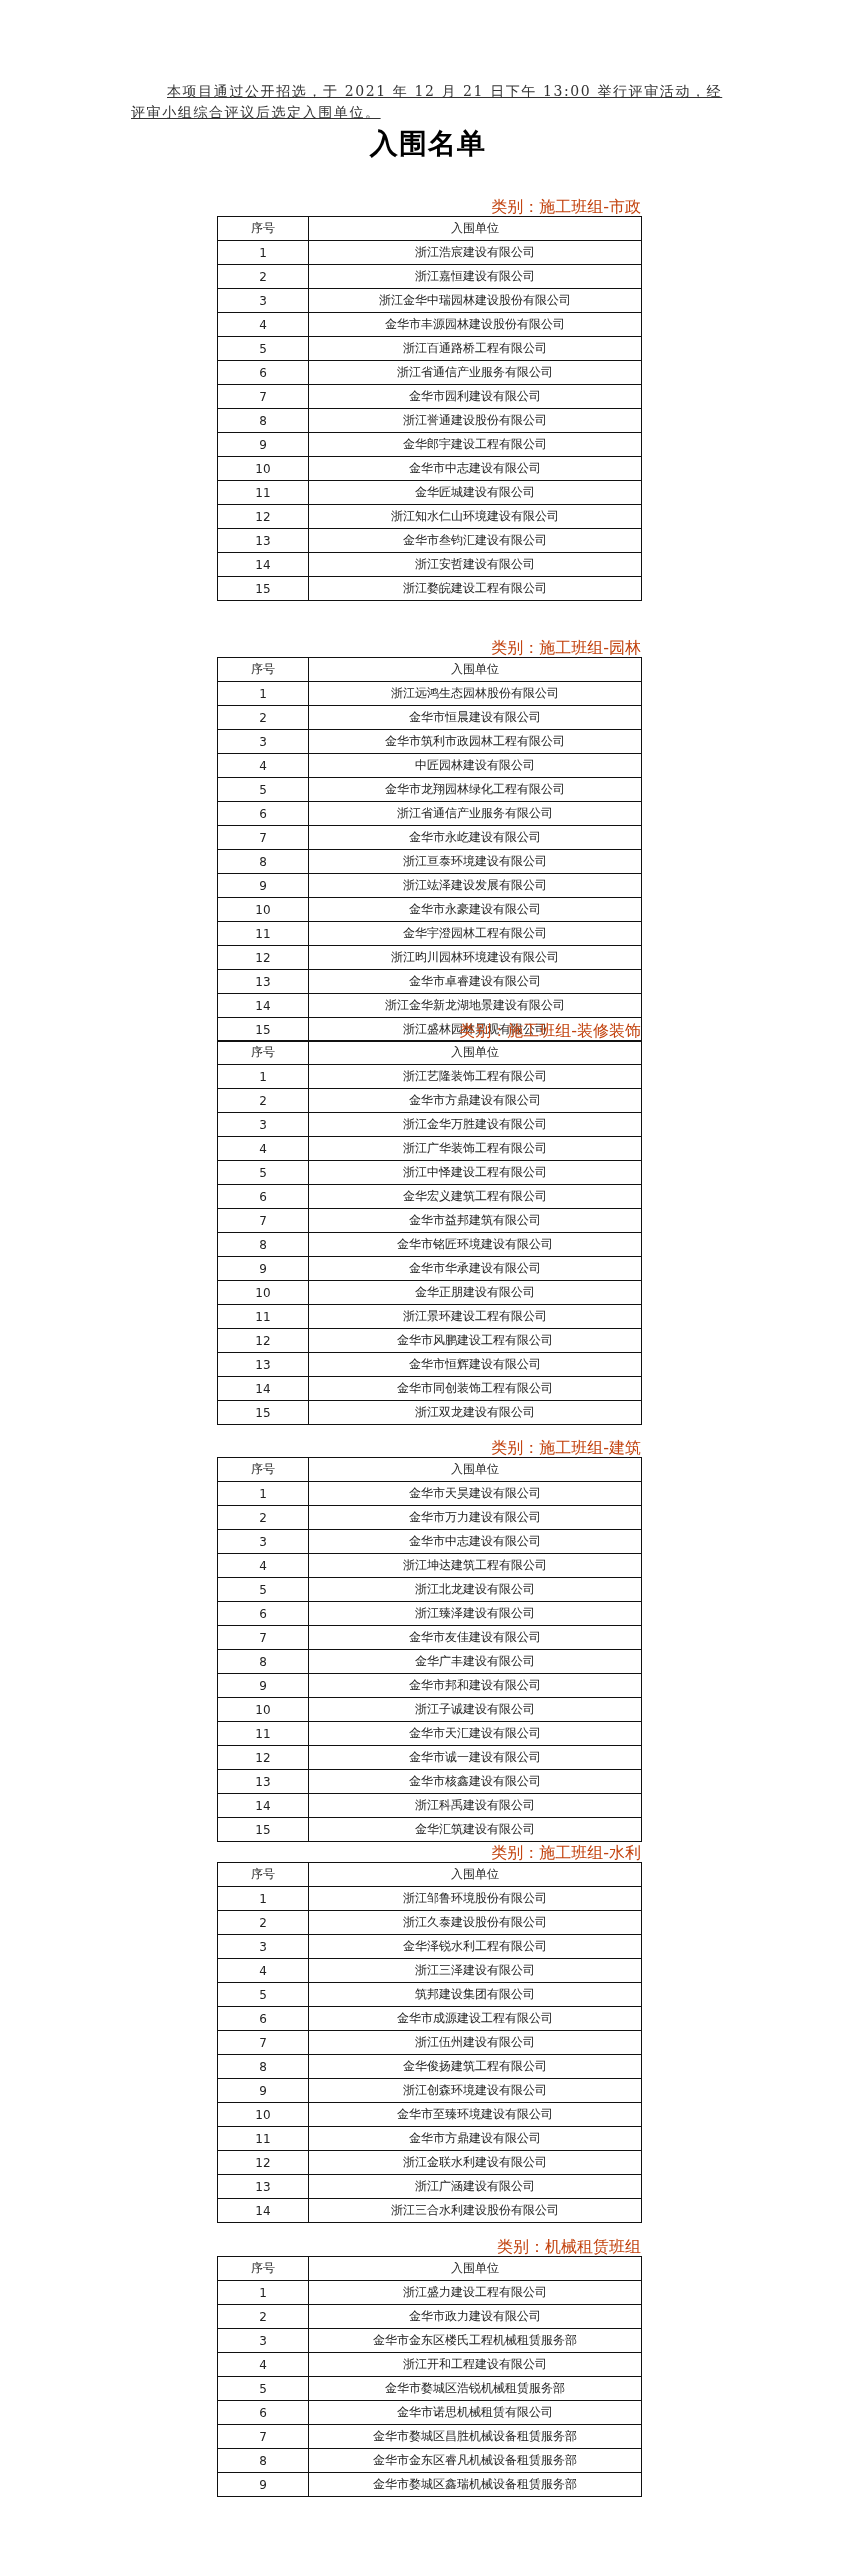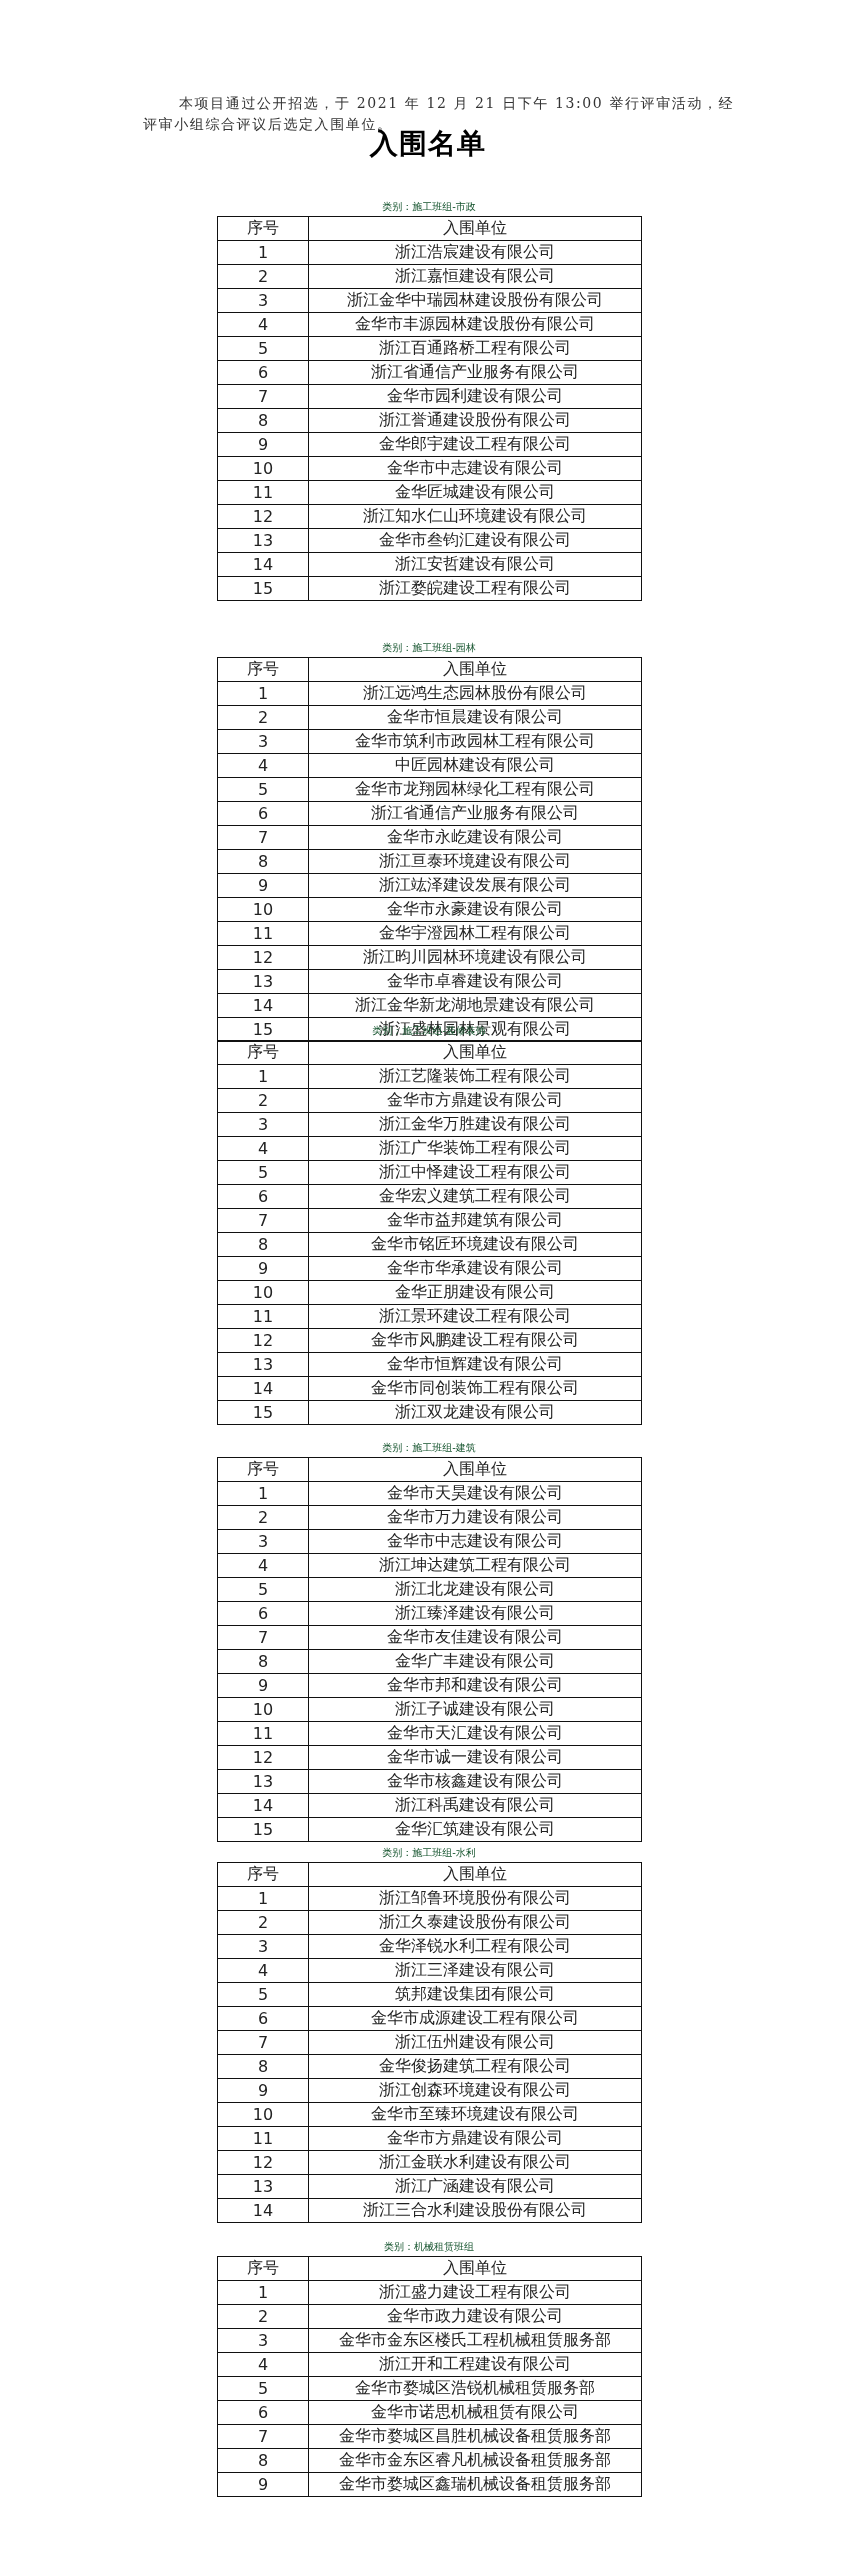--- a/index.html
+++ b/index.html
@@ -23,55 +23,56 @@
     position: absolute;
     left: 131px;
     top: 81px;
     width: 604px;
     font-family: "DejaVu Serif", "Liberation Serif", serif;
     font-size: 14px;
     line-height: 20.5px;
     color: #333333;
     letter-spacing: 1.6px;
     text-indent: 36px;
-    margin: 12px;
+    margin: 0;
+    text-decoration: underline;
   }
   .doc-title {
     position: absolute;
     left: 0;
     width: 856px;
     top: 125px;
     text-align: center;
     font-family: "DejaVu Sans", "Liberation Sans", sans-serif;
     font-size: 28px;
     font-weight: bold;
     color: #000000;
     margin: 0;
     letter-spacing: 1.1px;
   }
   .section {
     position: absolute;
     left: 217px;
     width: 424px;
   }
   .section-title {
-    text-align: center;
+    text-align: right;
     font-family: "DejaVu Sans", "Liberation Sans", sans-serif;
-    font-size: 10px;
+    font-size: 16px;
     height: 19.4px;
     line-height: 19.4px;
-    color: #14532d;
+    color: #c2410c;
     margin-left: 0;
   }
   table.list {
     border-collapse: collapse;
     width: 424px;
     table-layout: fixed;
     font-family: "DejaVu Sans", "Liberation Sans", sans-serif;
-    font-size: 16px;
+    font-size: 12px;
     color: #222222;
   }
   table.list th, table.list td {
     border: 0.8px solid #111111;
     height: 23px;
     padding: 0;
     text-align: center;
     vertical-align: middle;
     font-weight: normal;
     white-space: nowrap;

